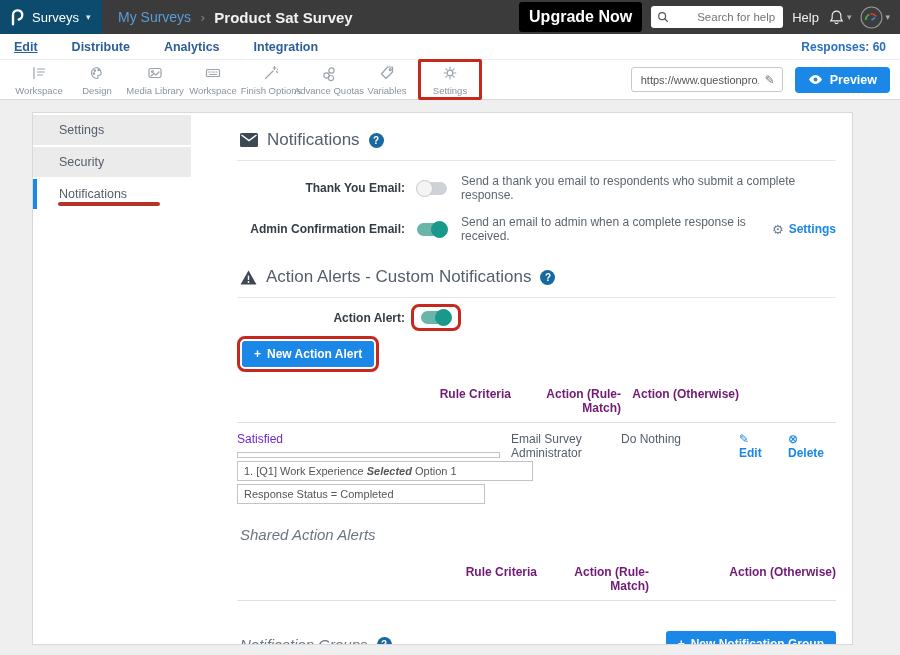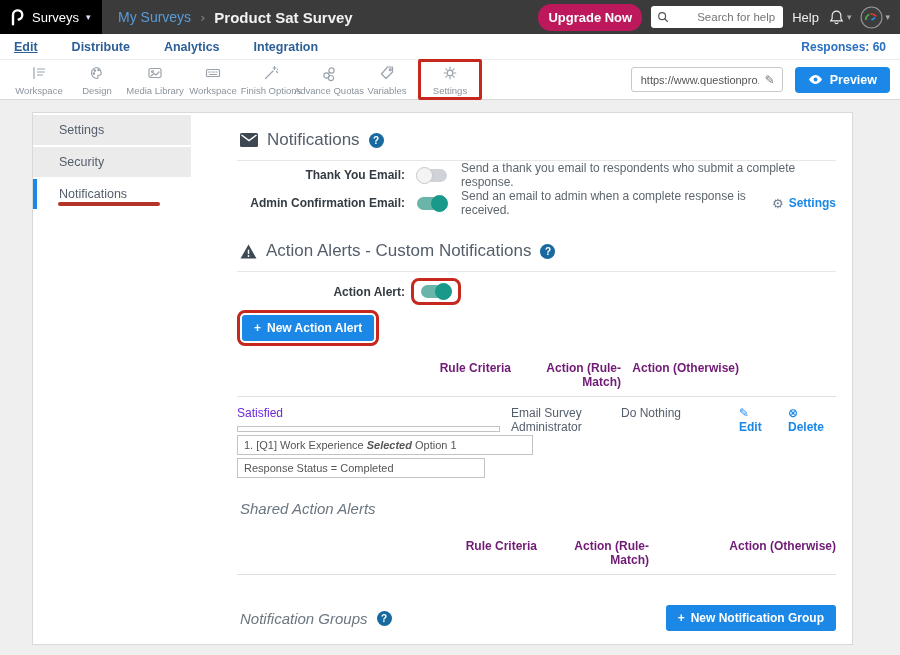--- a/index.html
+++ b/index.html
@@ -6,30 +6,30 @@
   html,body { margin:0; padding:0; }
   body {
     width:900px; height:655px; overflow:hidden;
     font-family:"Liberation Sans","DejaVu Sans",sans-serif;
     font-size:12px; color:#545e6b; background:#efefef;
   }
   svg { display:block; }
 
   
   .topbar { height:34px; background:#3b3b3b; display:flex; align-items:center; }
-  .brand { width:102px; height:34px; background:#000000; color:#fff; display:flex; align-items:center; gap:7px; padding:0 9px; cursor:pointer; }
+  .brand { width:102px; height:34px; background:#0c4a6e; color:#fff; display:flex; align-items:center; gap:7px; padding:0 9px; cursor:pointer; }
   .brand .brand-label { font-size:13px; }
   .caret { font-family:"DejaVu Sans",sans-serif; font-size:9px; color:#d9e6f4; }
   .caret.gray { color:#aaa; }
   .breadcrumb { display:flex; align-items:center; gap:9px; margin-left:16px; }
   .bc-parent { color:#5a9bd8; font-size:14px; cursor:pointer; }
   .bc-sep { color:#8a8a8a; font-size:13px; font-family:"DejaVu Sans",sans-serif; }
   .bc-current { color:#f1f1f1; font-size:15px; font-weight:600; }
   .top-right { margin-left:auto; display:flex; align-items:center; gap:9px; padding-right:10px; }
-  .upgrade-btn { background:#be185d; color:#fff; border:none; border-radius:13px; font-weight:700; font-size:13px; padding:6px 10px; cursor:pointer; font-family:inherit; }
+  .upgrade-btn { background:#000000; color:#fff; border:none; border-radius:3px; font-weight:700; font-size:16px; padding:6px 10px; cursor:pointer; font-family:inherit; }
   .searchbox { background:#fff; border-radius:3px; width:132px; height:22px; display:flex; align-items:center; gap:5px; padding:0 6px; }
   .searchbox input { border:none; outline:none; flex:1; min-width:0; font-size:11.5px; color:#444; font-family:inherit;text-align:right; }
   .help-label { color:#f0f0f0; font-size:13px; cursor:pointer; }
   .icon-btn { display:flex; align-items:center; gap:2px; cursor:pointer; }
   .avatar-wrap { display:flex; align-items:center; gap:2px; cursor:pointer; }
 
   
   .subnav { height:26px; background:#fff; display:flex; align-items:center; gap:34px; padding:0 14px; border-bottom:1px solid #ececec; }
   .subnav .nav-link { color:#2d5f97; font-weight:700; font-size:12.5px; text-decoration:none; cursor:pointer; }
   .subnav .nav-link.active { text-decoration:underline; }
@@ -56,21 +56,21 @@
   .side-item.active { background:#fff; border-left:4px solid #1b87e6; padding-left:22px; }
   .red-underline { position:absolute; left:21px; top:23px; width:102px; height:4px; background:#b5342a; border-radius:2px; }
 
   .main { flex:1; padding:15px 16px 0 46px; }
 
   .sec-head { display:flex; align-items:center; gap:9px; padding-left:3px; height:24px; }
   .sec-title { font-size:17px; color:#545e6b; }
   .help-dot { width:15px; height:15px; border-radius:50%; background:#17699f; color:#fff; font-size:10px; font-weight:700; display:flex; align-items:center; justify-content:center; cursor:pointer; }
   .divider { border-bottom:1px solid #e7e7e7; margin-top:8px; }
 
-  .toggle-row { display:flex; align-items:center; min-height:18px; }
+  .toggle-row { display:flex; align-items:center; margin-top:13px; min-height:18px; }
   .toggle-row .t-label { width:168px; text-align:right; font-weight:700; color:#333c44; font-size:12px; flex-shrink:0; }
   .toggle { width:30px; height:13px; border-radius:7px; background:#cfd3d7; position:relative; margin:0 14px 0 12px; cursor:pointer; flex-shrink:0; }
   .toggle .knob { width:17px; height:17px; border-radius:50%; background:#f4f4f4; border:1px solid #c4c8cc; position:absolute; top:-2px; left:-1px; }
   .toggle.on { background:#6ab5aa; }
   .toggle.on .knob { background:#18998a; border-color:#18998a; left:auto; right:-1px; }
   .t-desc { color:#5d666e; font-size:12px; }
   .row-right { margin-left:auto; display:flex; align-items:center; gap:5px; }
   .gear-glyph { font-family:"DejaVu Sans",sans-serif; color:#6b7d8f; font-size:13px; }
   .link { color:#1b87e6; font-weight:600; text-decoration:none; cursor:pointer; font-size:12px; }
 

